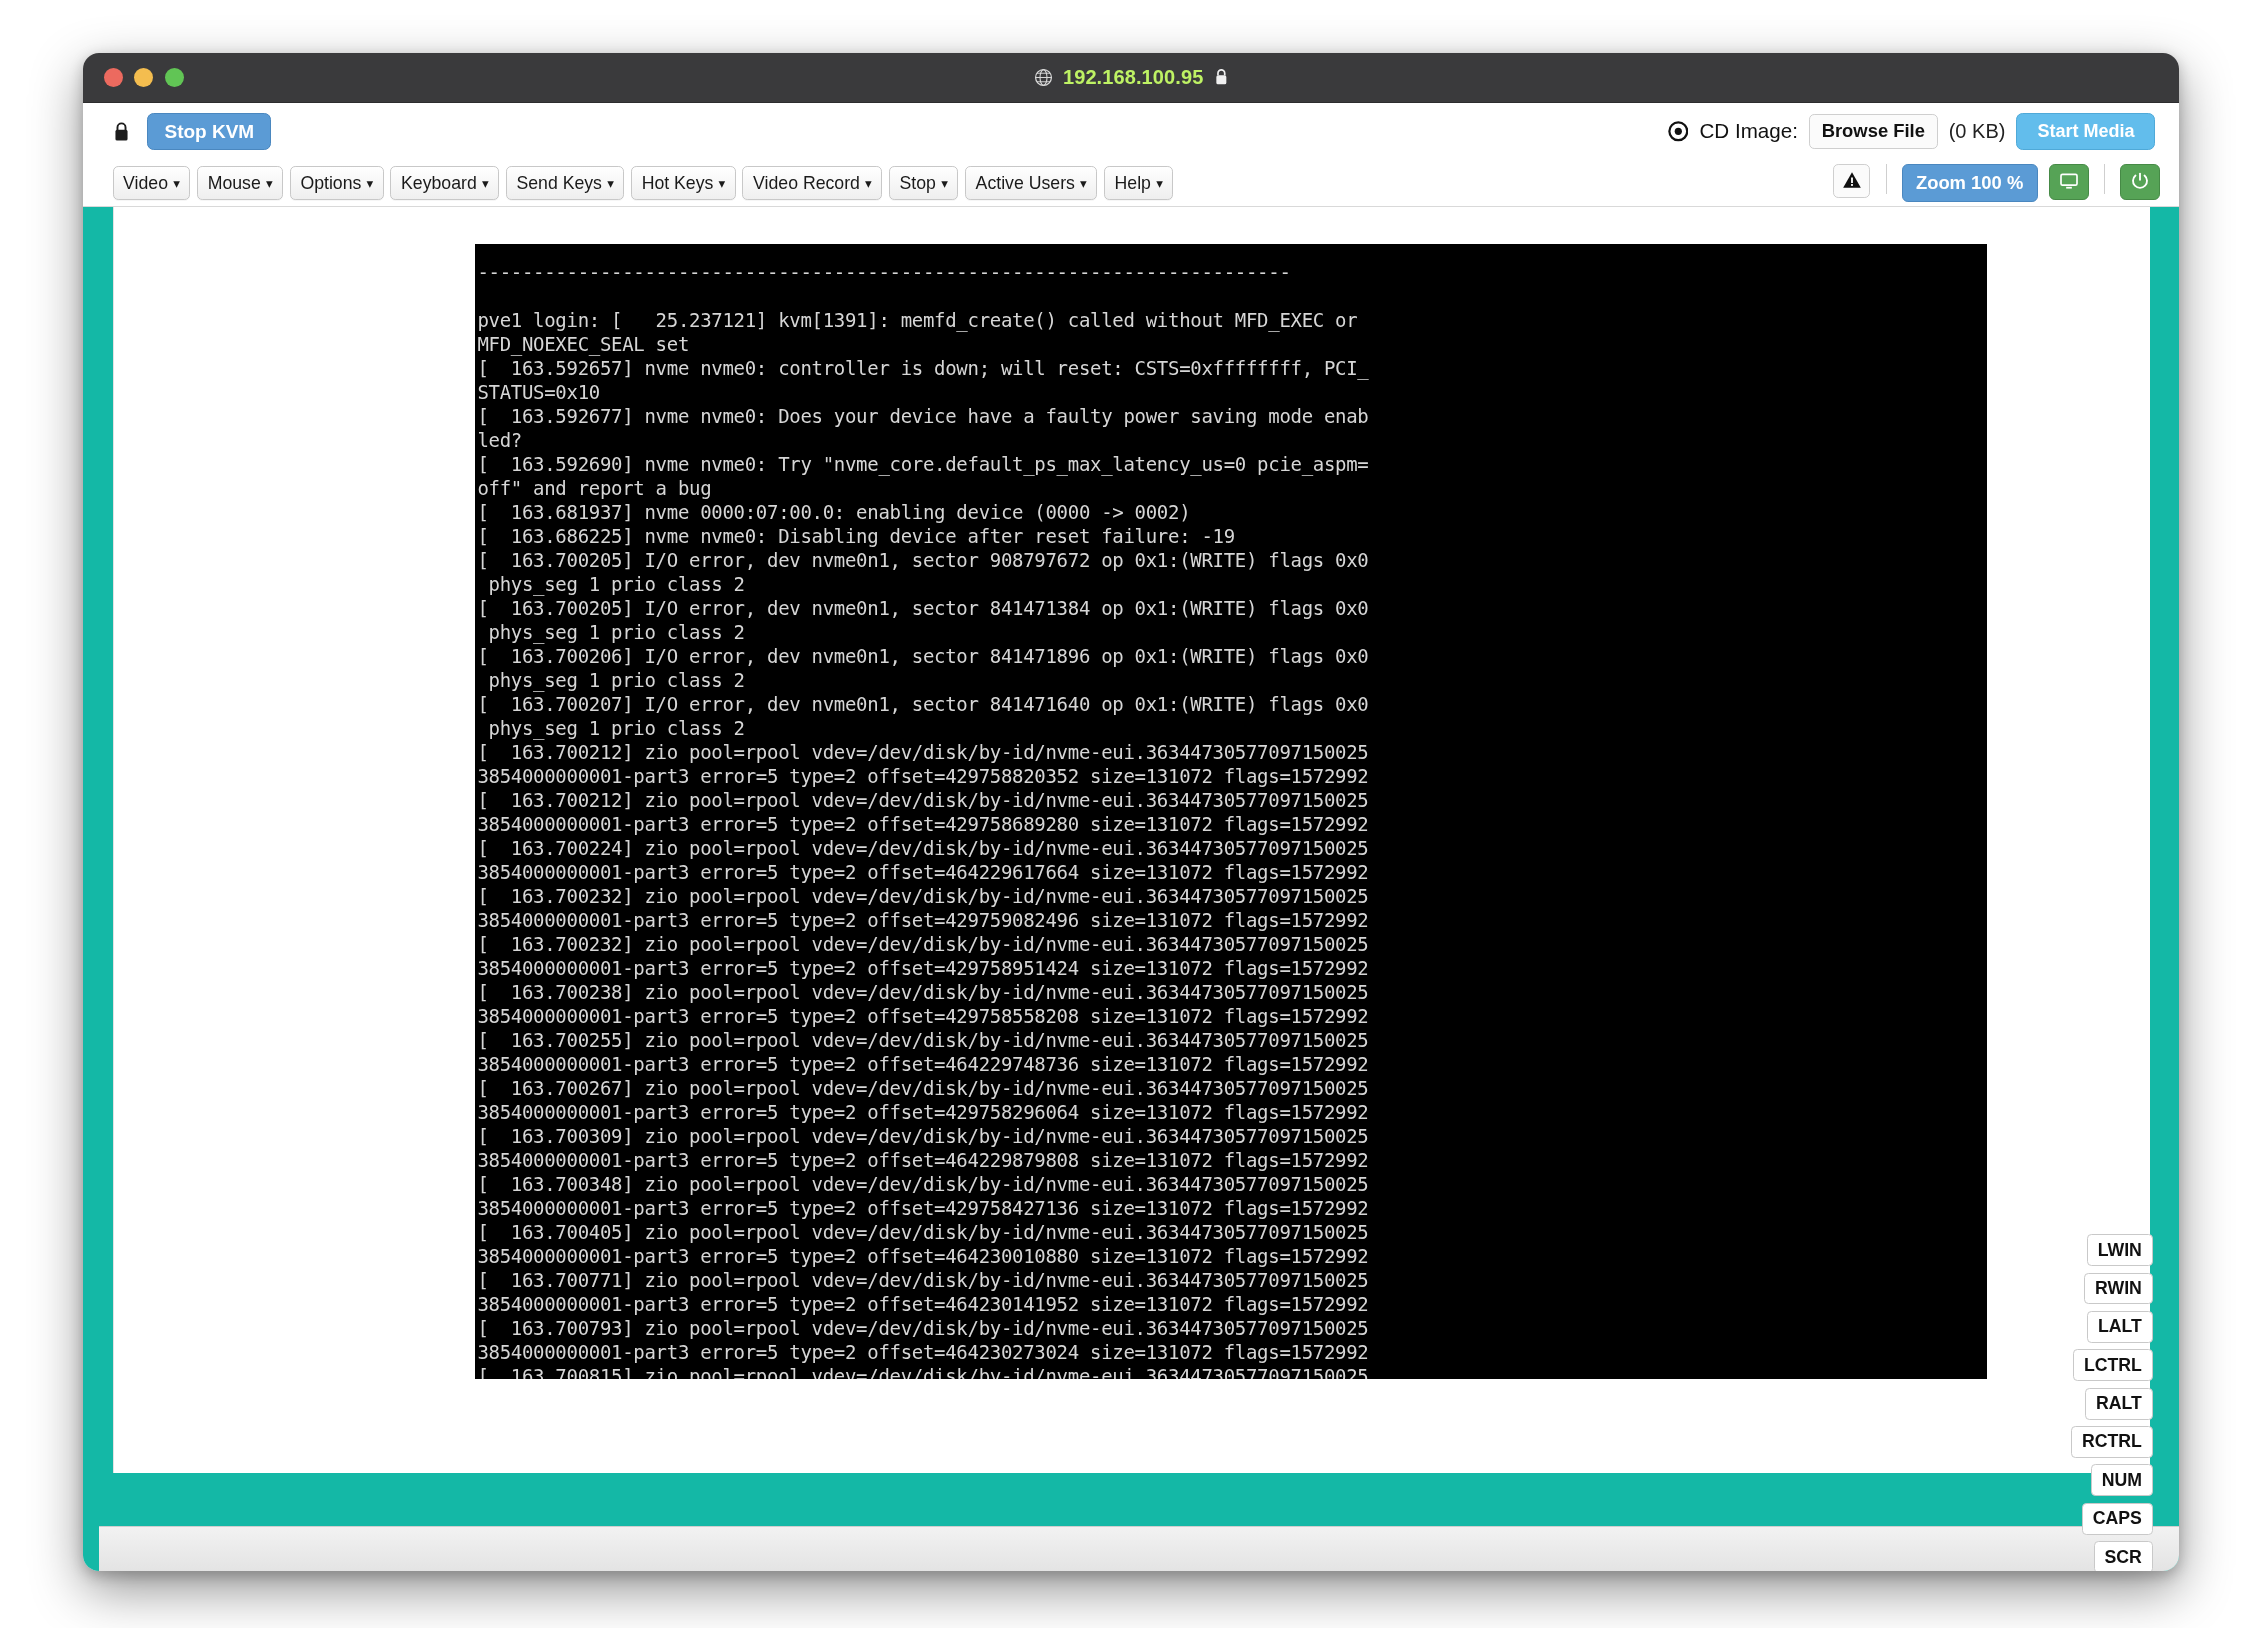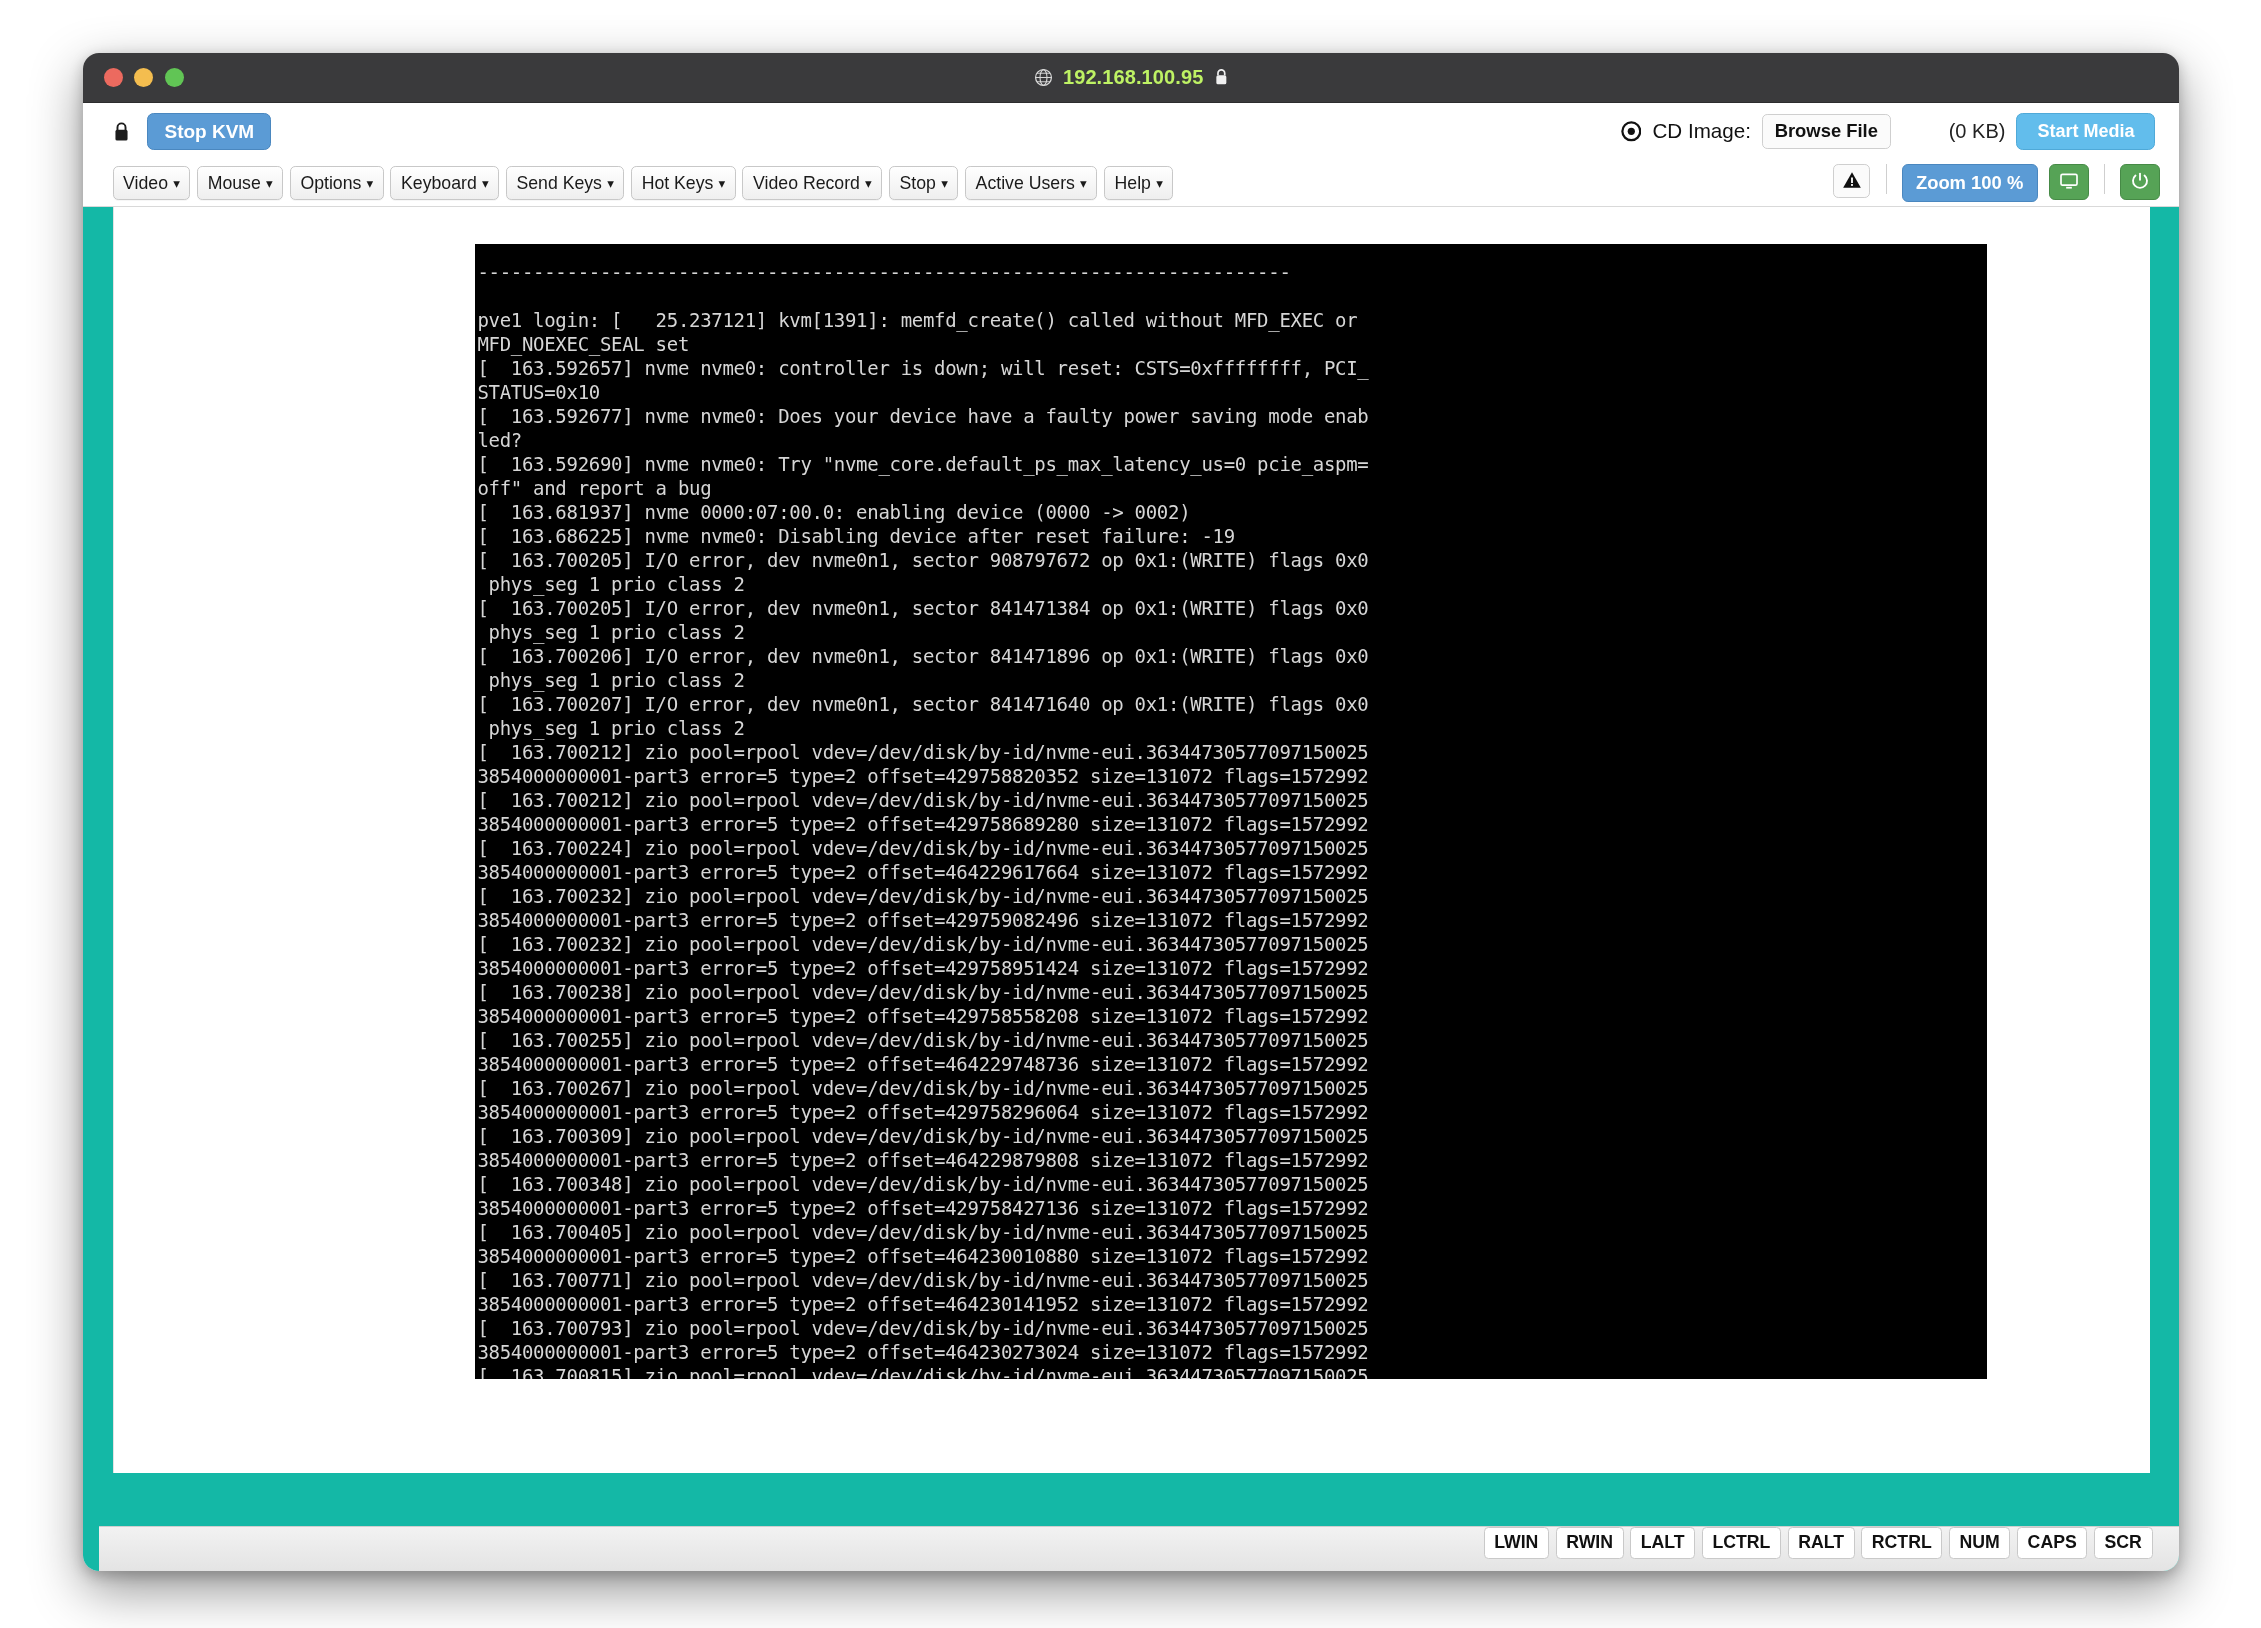--- a/index.html
+++ b/index.html
@@ -153,21 +153,20 @@
     flex: 0 0 auto;
   }
   .cd-label {
     font-size: 20.6px;
     color: #111;
     font-weight: 500;
   }
   .cd-size {
     font-size: 20px;
     color: #222;
-    margin-left: 47px;
   }
 
   
   .menu-row {
     position: relative;
     height: 46px;
     display: flex;
     align-items: center;
     padding: 0 19px 0 29.5px;
     background: #ffffff;
@@ -263,24 +262,25 @@
   .term .line { display: block; height: 24px; }
 
   
   .statusbar {
     position: absolute;
     left: 16px; right: 0; bottom: 0;
     height: 46px;
     background: linear-gradient(#f2f2f2, #e3e3e3);
     border-top: 0.7px solid #cfcfcf;
     display: flex;
-    align-items: flex-start;
+    align-items: flex-end;
     justify-content: flex-end;
     padding-right: 26.5px;
     gap: 6.6px;
+    flex-direction: column;
   }
   .key-ind {
     background: #ffffff;
     border: 0.7px solid #c9c9c9;
     border-radius: 4.4px;
     font-size: 17.7px;
     font-weight: 700;
     color: #111;
     padding: 4.4px 9.6px;
     cursor: pointer;

